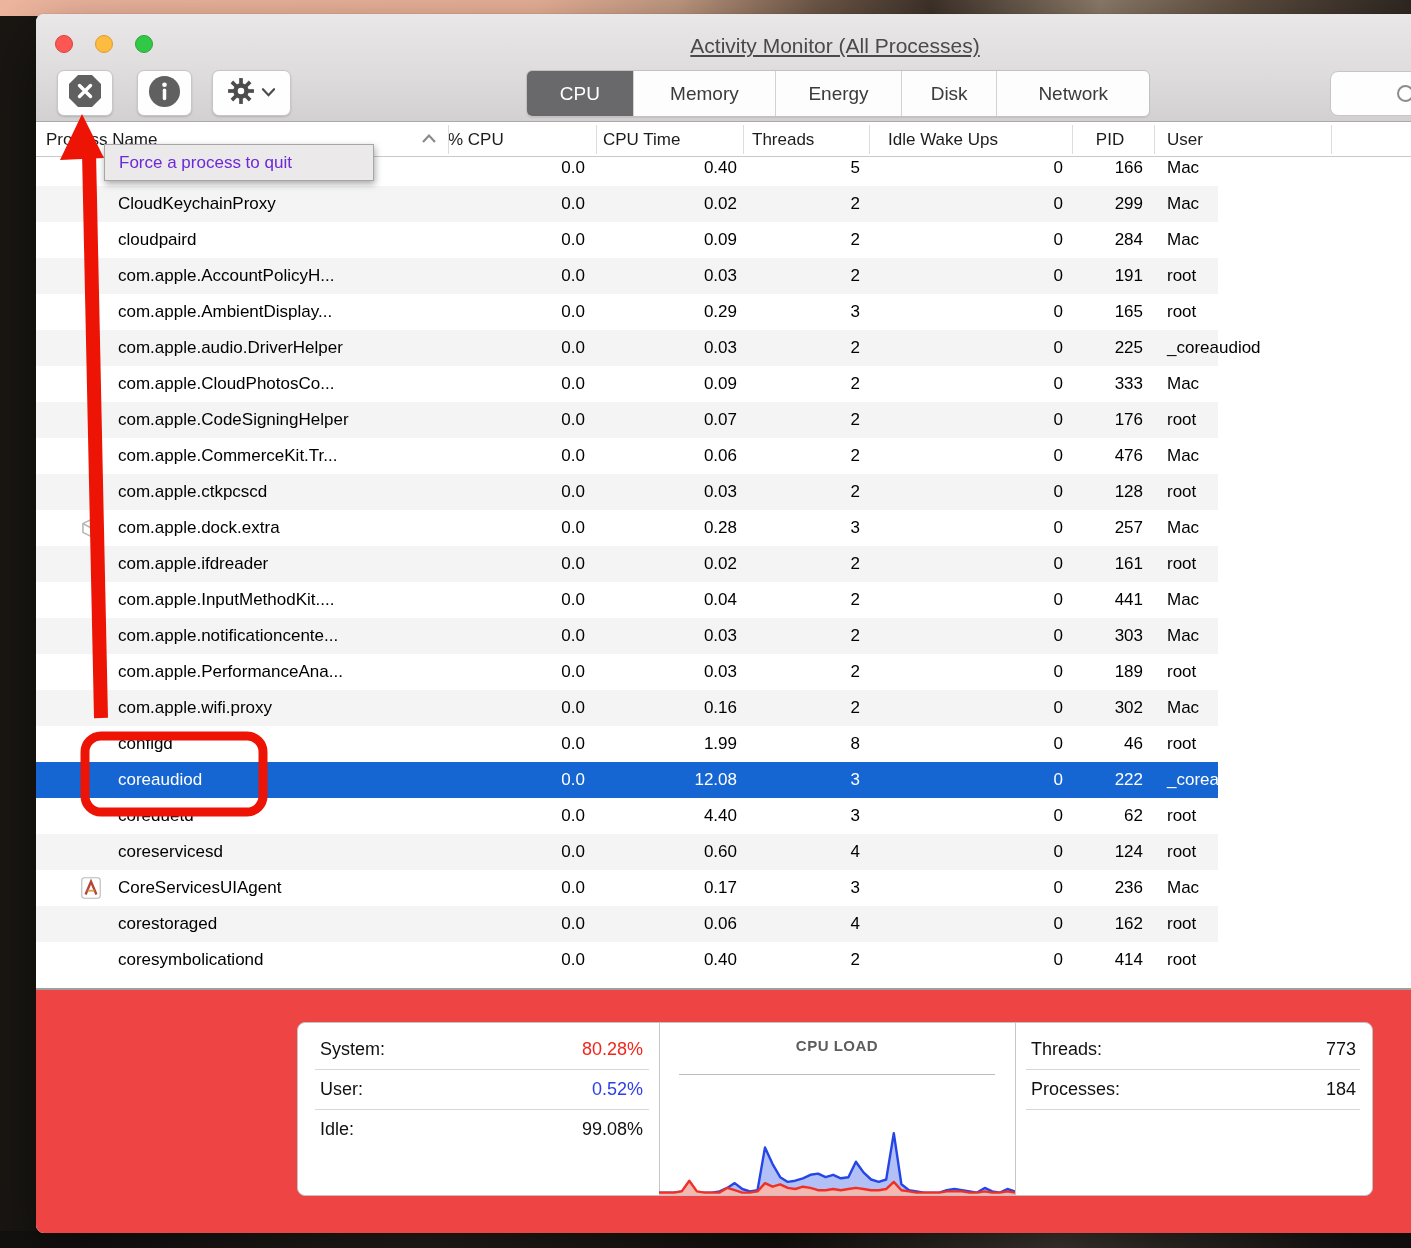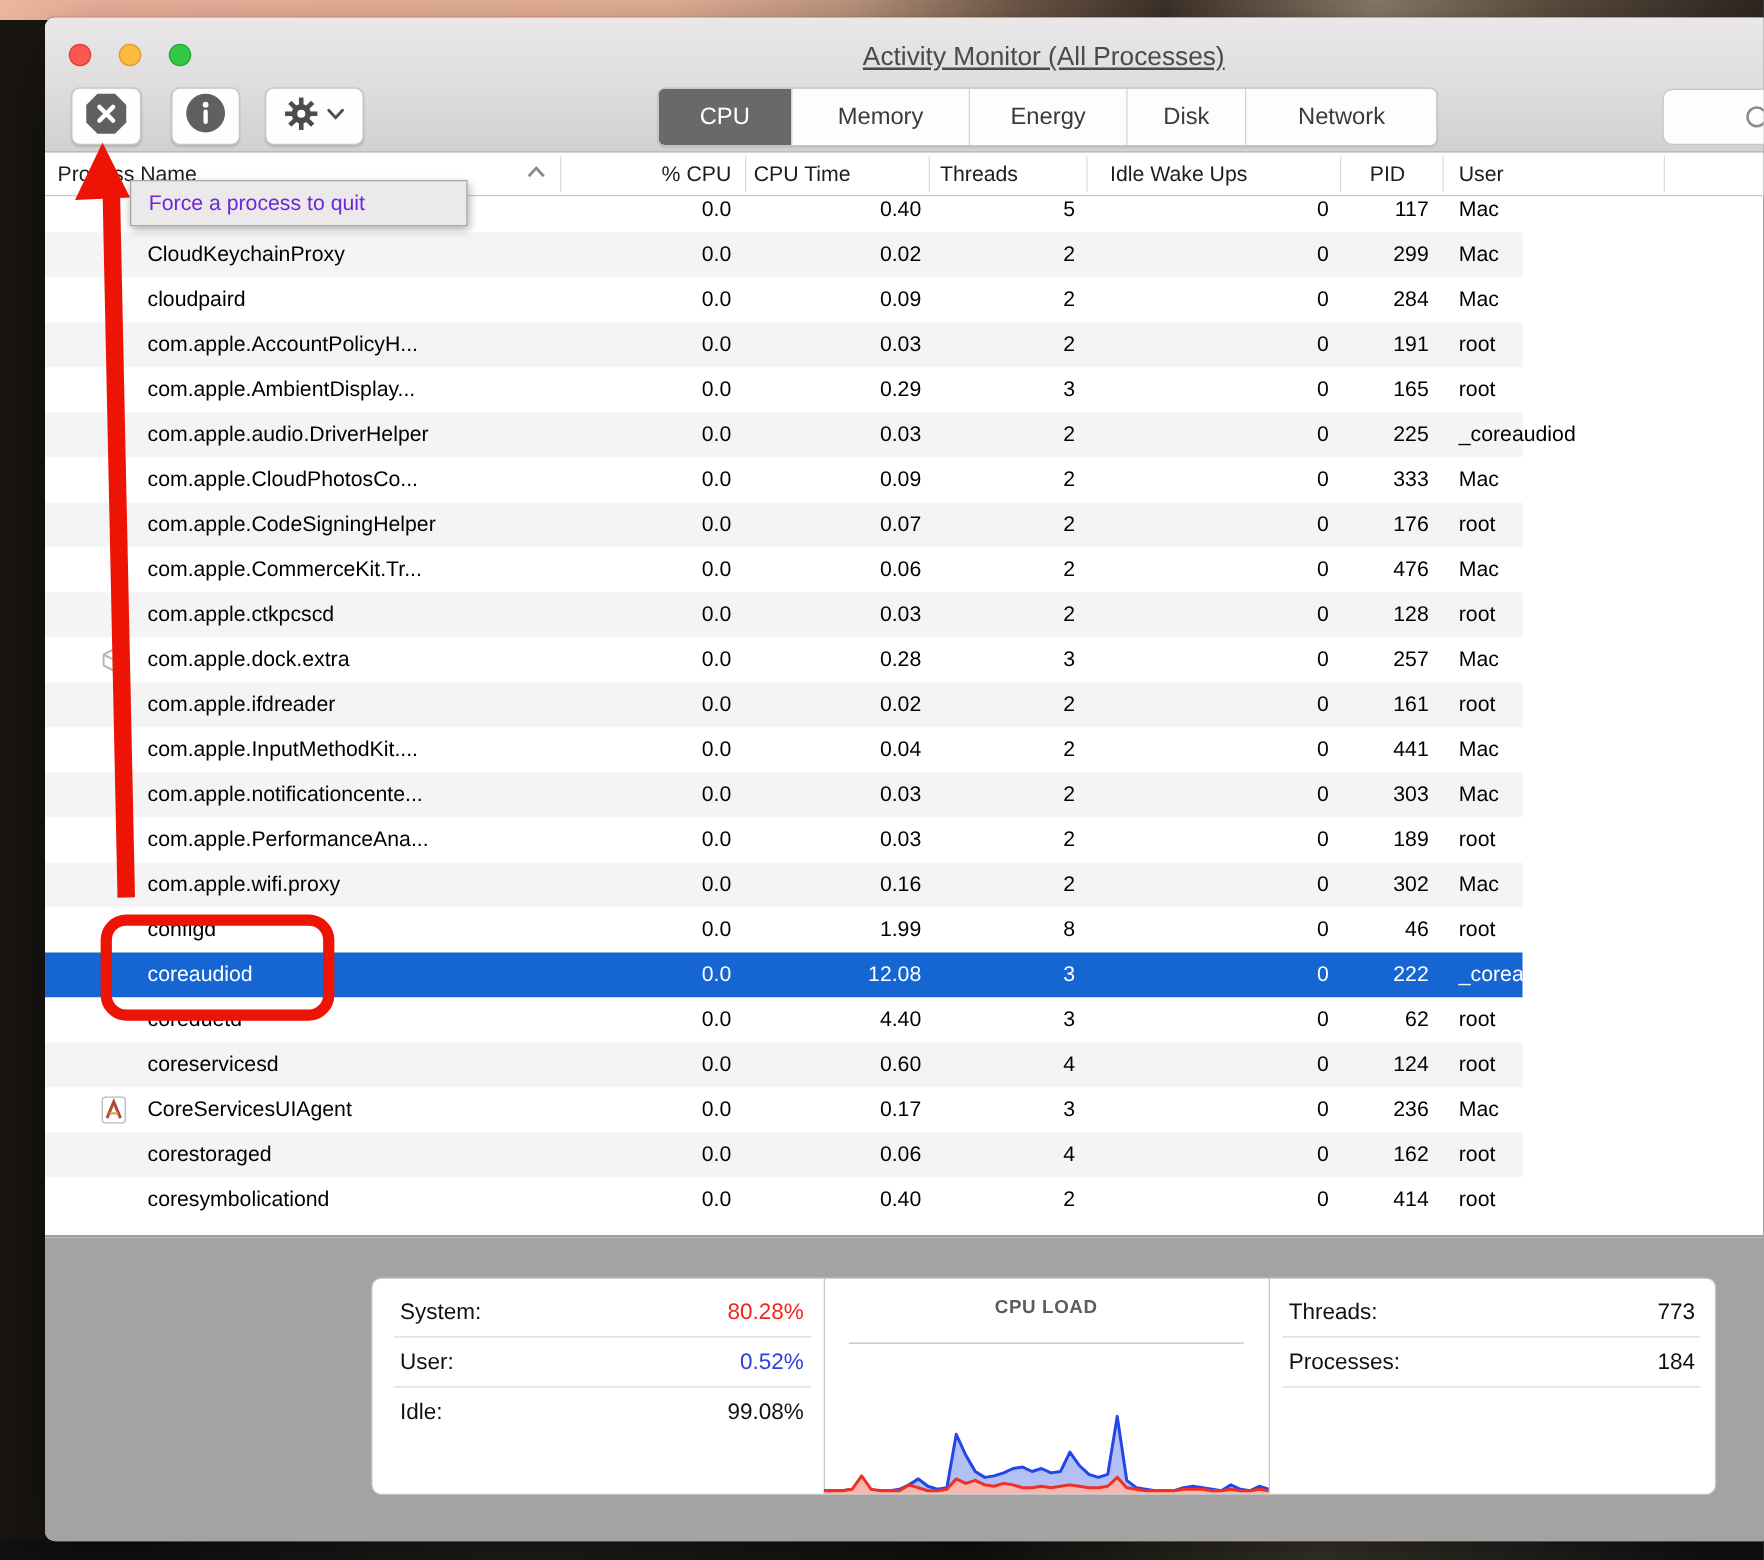--- a/index.html
+++ b/index.html
@@ -68,21 +68,21 @@
   .num { text-align:right; }
   .c-cpu     { left:412px;  width:137px; }
   .c-time    { left:565px;  width:136px; }
   .c-threads { left:712px;  width:112px; }
   .c-idle    { left:838px;  width:189px; }
   .c-pid     { left:1041px; width:66px;  }
   .c-user    { left:1131px; width:230px; }
 
   
   .panel-divider { position:absolute; left:0; top:974px; width:1375px; height:2px; background:#9f9f9f; z-index:6; }
-  .footer { position:absolute; left:0; top:976px; width:1375px; height:243px; background:#a3a3a3; z-index:6; }
+  .footer { position:absolute; left:0; top:976px; width:1375px; height:243px; background:#ef4444; z-index:6; }
   .stats-box { position:absolute; left:261px; top:32px; width:1076px; height:174px;
     background:#ffffff; border:1px solid #c3c3c3; border-radius:8px; }
   .v-div { position:absolute; top:0; width:1px; height:172px; background:#c6c6c6; }
   .v-div.d1 { left:361px; } .v-div.d2 { left:717px; }
   .stat-row { position:absolute; height:36px; line-height:36px; font-size:18px; color:#111; }
   .stat-label { position:absolute; left:0; }
   .stat-value { position:absolute; right:0; text-align:right; }
   .sep-line { position:absolute; height:1px; background:#d8d8d8; }
   .val-red  { color:#f0261b; }
   .val-blue { color:#2d3fe3; }
@@ -177,21 +177,21 @@
     </div>
   </div>
 
   <div class="table-header">
     <span class="th" style="left:10px">Process Name</span>
     <span class="sort-up">
       <svg width="16" height="11" viewBox="0 0 16 11">
           <polyline points="2,9 8,2.5 14,9" fill="none" stroke="#8a8a8a" stroke-width="2.2"></polyline>
         </svg>
     </span>
-    <span class="th" style="left:412px; width:137px; text-align:right">% CPU</span>
+    <span class="th" style="left:412px; width:137px; text-align:left">% CPU</span>
     <span class="th" style="left:567px">CPU Time</span>
     <span class="th" style="left:716px">Threads</span>
     <span class="th" style="left:852px">Idle Wake Ups</span>
     <span class="th" style="left:1041px; width:66px; text-align:center">PID</span>
     <span class="th" style="left:1131px">User</span>
     <span class="th-sep" style="left:412px"></span>
     <span class="th-sep" style="left:560px"></span>
     <span class="th-sep" style="left:707px"></span>
     <span class="th-sep" style="left:833px"></span>
     <span class="th-sep" style="left:1036px"></span>
@@ -200,21 +200,21 @@
   </div>
 
   <div class="rows">
       <div class="row">
     <span class="cell icon-slot"></span>
     <span class="cell c-name"></span>
     <span class="cell c-cpu num">0.0</span>
     <span class="cell c-time num">0.40</span>
     <span class="cell c-threads num">5</span>
     <span class="cell c-idle num">0</span>
-    <span class="cell c-pid num">117</span>
+    <span class="cell c-pid num">166</span>
     <span class="cell c-user">Mac</span>
   </div>
       <div class="row stripe">
     <span class="cell icon-slot"></span>
     <span class="cell c-name">CloudKeychainProxy</span>
     <span class="cell c-cpu num">0.0</span>
     <span class="cell c-time num">0.02</span>
     <span class="cell c-threads num">2</span>
     <span class="cell c-idle num">0</span>
     <span class="cell c-pid num">299</span>

